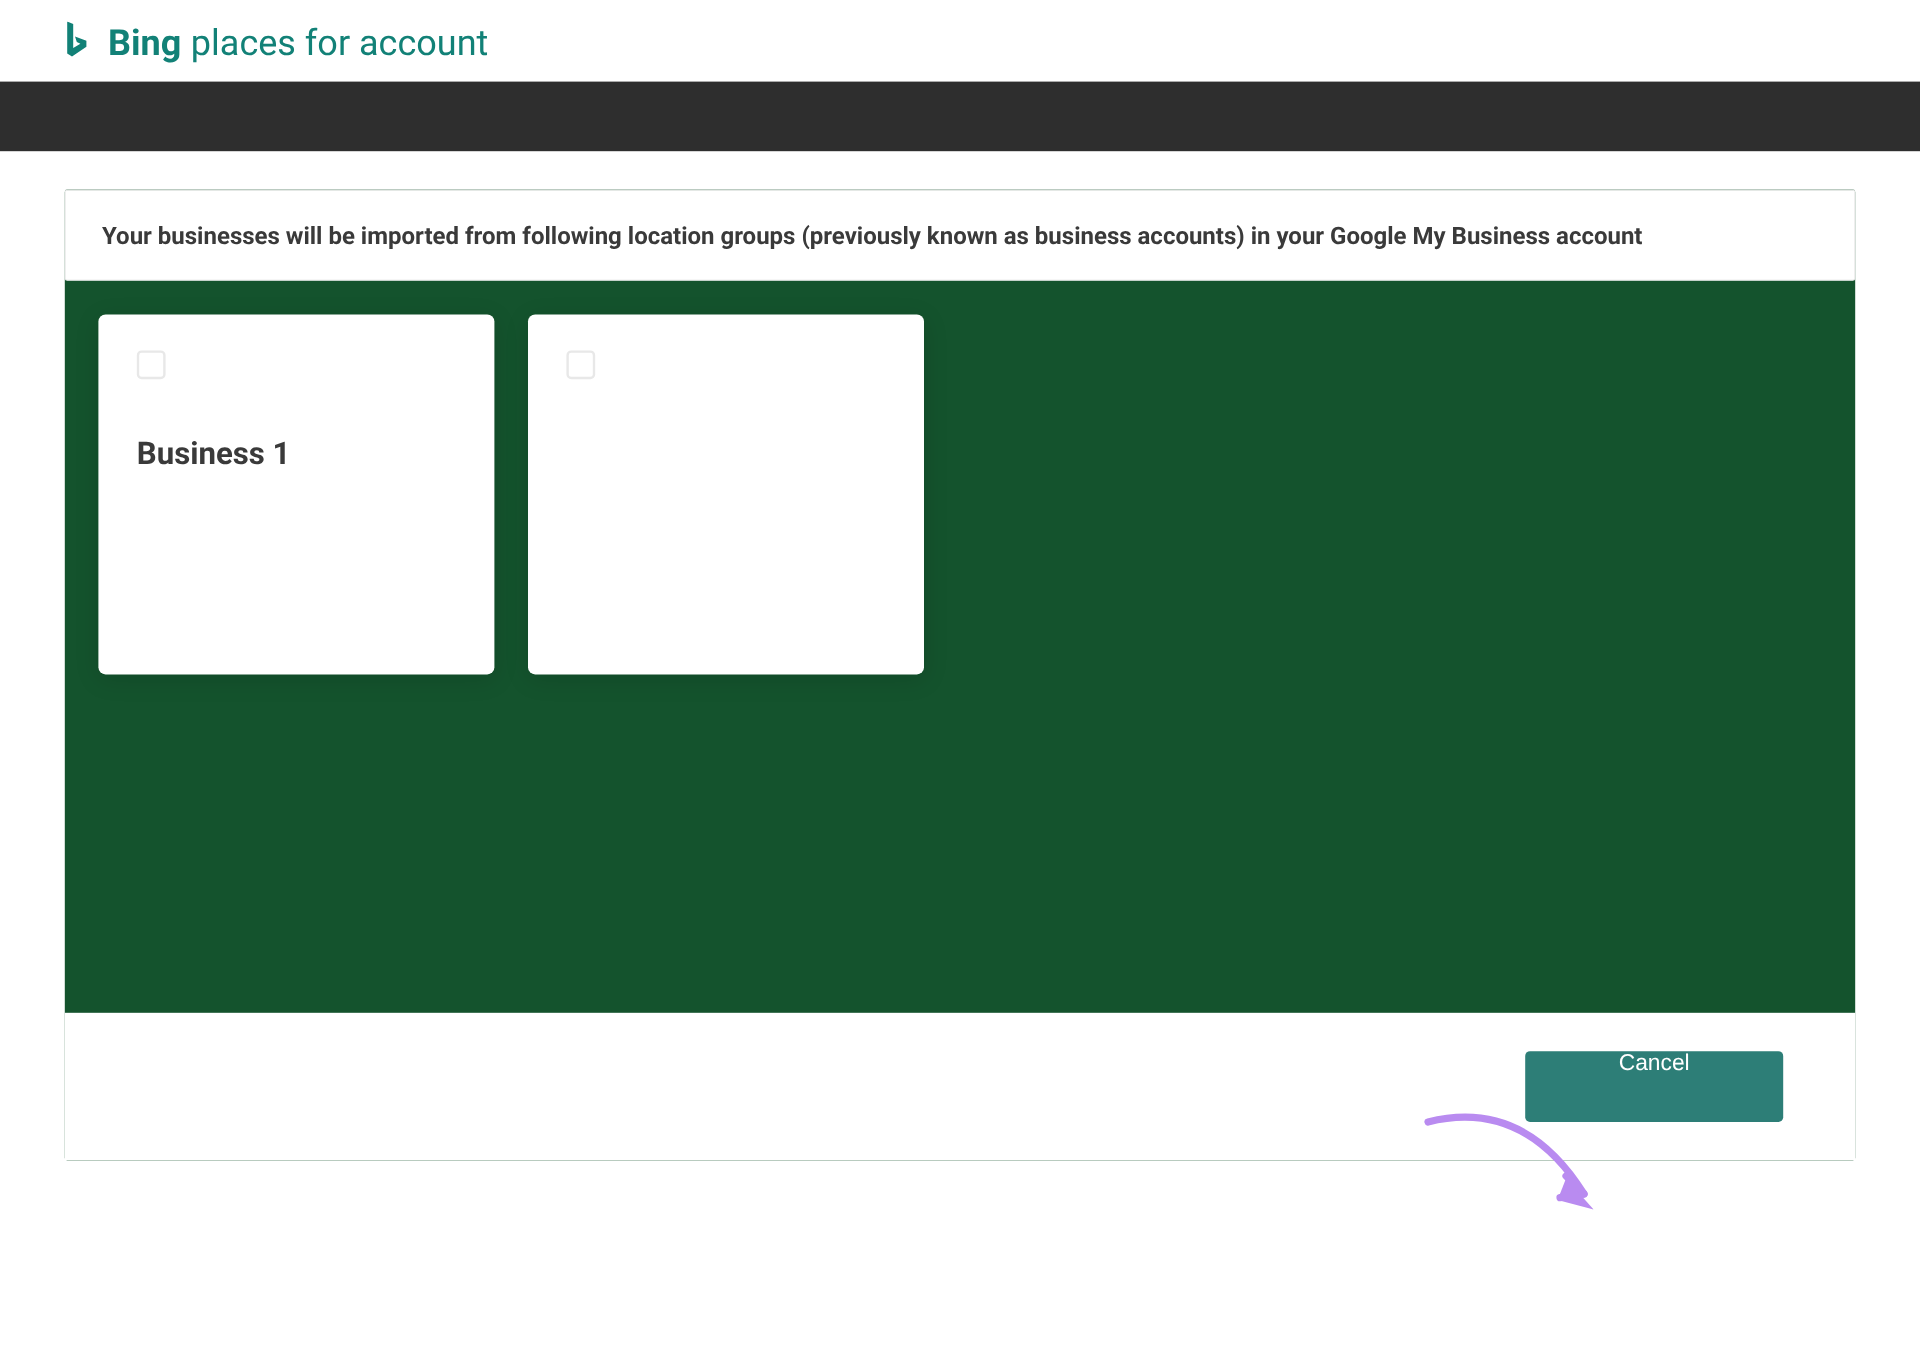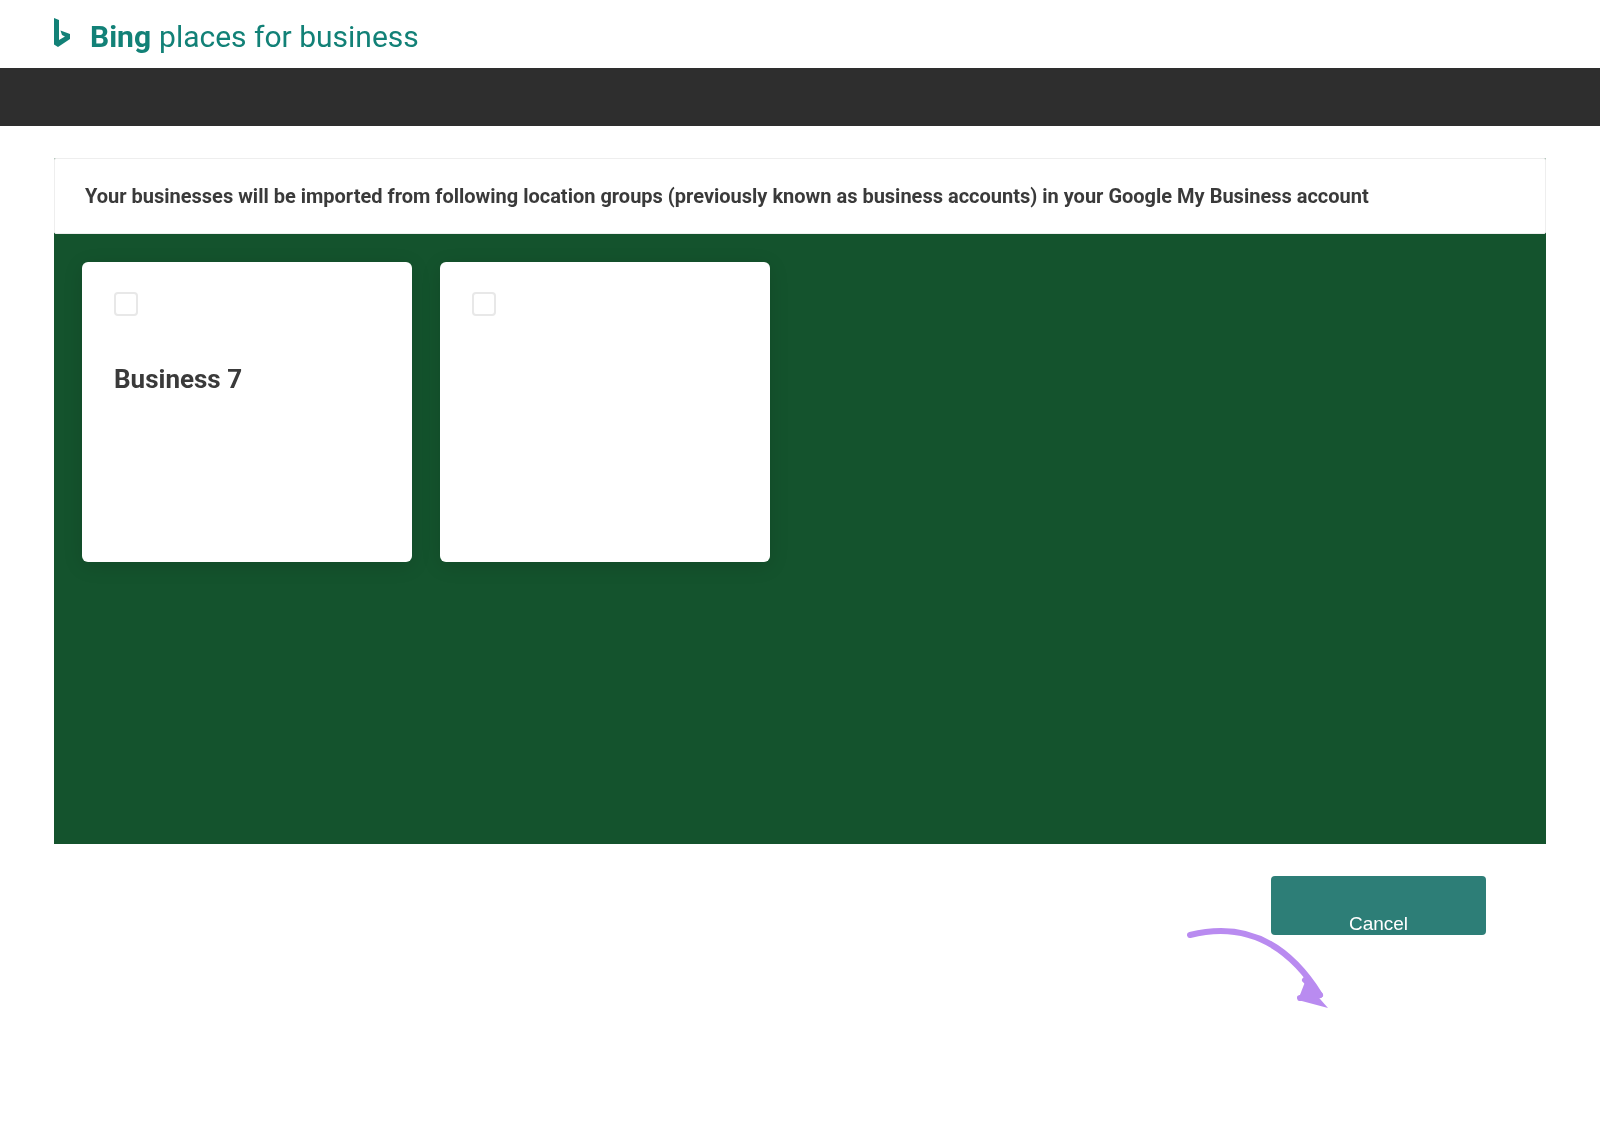--- a/index.html
+++ b/index.html
@@ -14,20 +14,21 @@
       width: 1600px;
       height: 1131px;
       overflow: hidden;
     }
     
     .header {
       padding: 18px 50px 14px 50px;
       display: flex;
       align-items: center;
       background: #ffffff;
+      text-align: center;
     }
     
     .logo-icon {
       width: 28px;
       height: 36px;
       margin-right: 12px;
       color: #128177;
     }
     
     .brand-name {
@@ -115,21 +116,21 @@
     .btn {
       width: 215px;
       height: 59px;
       border: none;
       border-radius: 4px;
       font-size: 19px;
       font-weight: 400;
       color: #ffffff;
       cursor: pointer;
       display: flex;
-      align-items: flex-end;
+      align-items: flex-start;
       justify-content: center;
     }
     
     .btn-cancel {
       background: #2d7e77;
     }
     
     .btn-continue {
       background: #2d7e77;
     }
@@ -144,37 +145,37 @@
 </head>
 <body>
 
 <div class="header">
   <span class="logo-icon">
     <svg viewBox="0 0 24 32" width="24" height="32" fill="currentColor">
       <path d="M4 0 L9 2 L9 22 L15 18.5 L12 17 L10.5 12.5 L20 16 L20 21 L8 29 L4 26.5 Z"></path>
     </svg>
   </span>
   <span class="brand-name">Bing</span>
-  <span class="brand-tagline">places for business</span>
+  <span class="brand-tagline">places for account</span>
 </div>
 
 <div class="dark-bar"></div>
 
 <div class="main-container">
   <div class="content-area">
 
     <div class="instruction-panel">
       <p class="instruction-text">Your businesses will be imported from following location groups (previously known as business accounts) in your Google My Business account</p>
     </div>
 
     <div class="cards-container">
 
       <div class="business-card">
         <div class="card-checkbox"></div>
-        <div class="card-title">Business 7</div>
+        <div class="card-title">Business 1</div>
       </div>
 
       <div class="business-card">
         <div class="card-checkbox"></div>
       </div>
 
     </div>
 
     <div class="footer-bar">
       <button class="btn btn-cancel">

